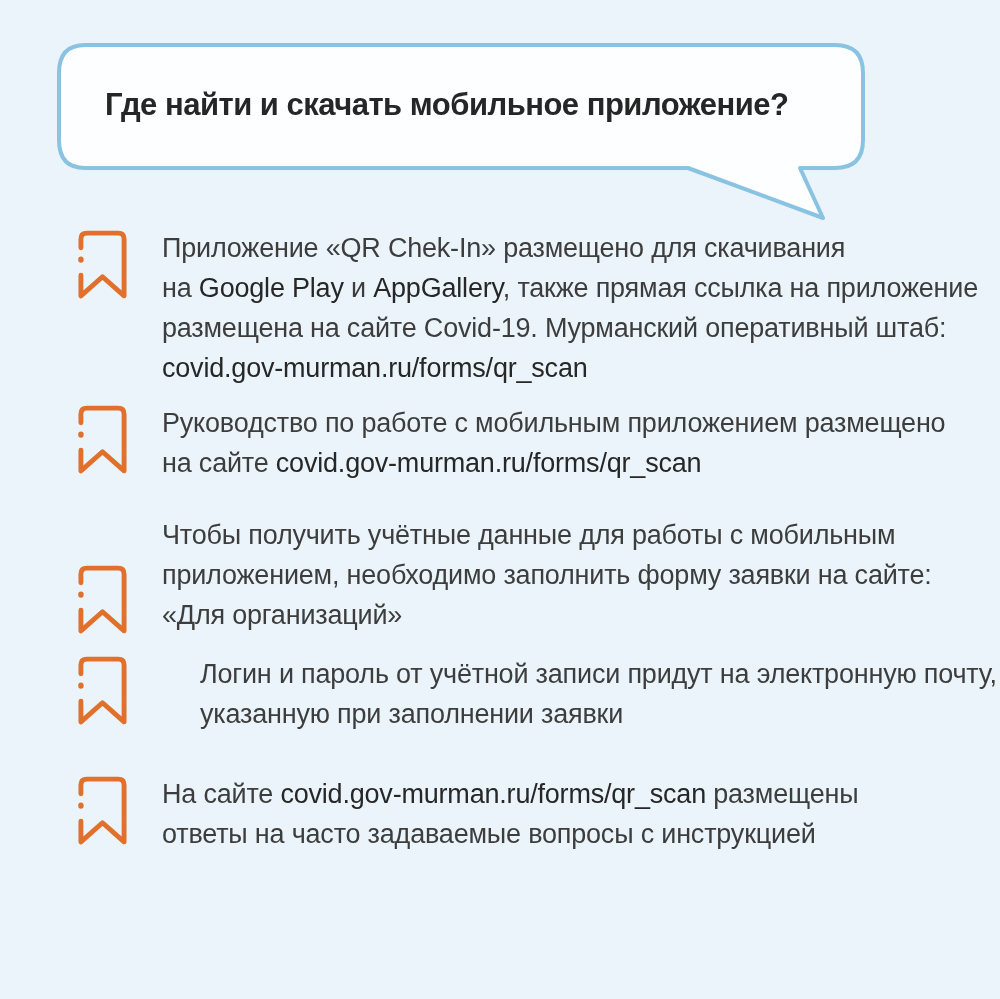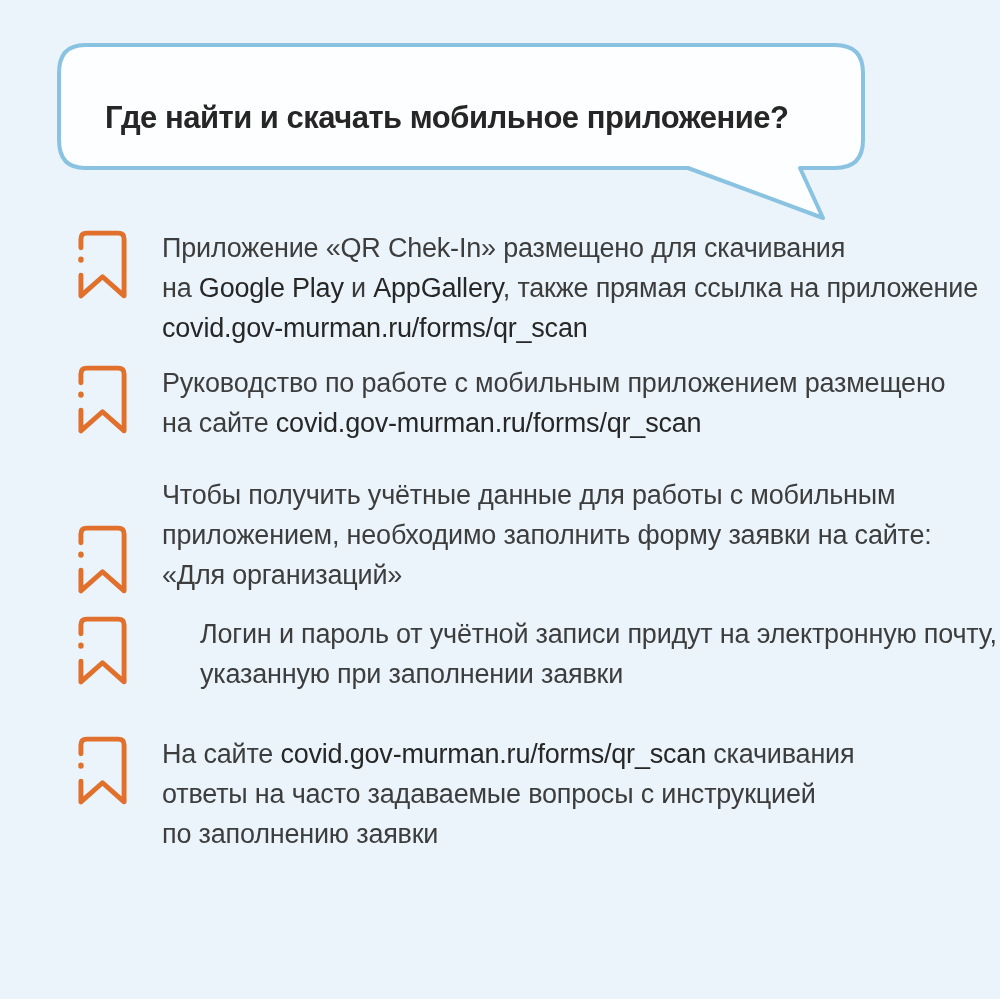--- a/index.html
+++ b/index.html
@@ -20,21 +20,21 @@
     overflow:hidden;
   }
   .bubble-wrap{
     position:absolute;
     left:55px; top:41px;
     width:812px; height:185px;
   }
   .bubble-wrap svg{position:absolute;left:0;top:0;}
   .bubble-title{
     position:absolute;
-    left:50px; top:13px;
+    left:50px; top:0;
     height:127px;
     display:flex;
     align-items:center;
     font-size:31px;
     font-weight:700;
     letter-spacing:-0.5px;
     color:#262626;
   }
   .info-list{
     position:absolute;
@@ -82,20 +82,21 @@
 
 <div class="info-list">
     <div class="item">
       <svg class="icon" width="51" height="71" viewBox="0 0 52 72">
     <path d="M4 19 V10 Q4 4 10 4 H42 Q48 4 48 10 V68 L26 48.5 L4 68 V47" fill="none" stroke="#e2702d" stroke-width="5" stroke-linecap="round" stroke-linejoin="round"></path>
     <path d="M4 30.5 V31.5" fill="none" stroke="#e2702d" stroke-width="5.5" stroke-linecap="round"></path>
   </svg>
       <div class="item-text">
         <div class="line"><span>Приложение «QR Chek-In» размещено для скачивания</span></div>
         <div class="line"><span>на </span><span class="b">Google Play</span><span> и </span><span class="b">AppGallery</span><span>, также прямая ссылка на приложение</span></div>
+        <div class="line"><span>размещена на сайте Covid-19. Мурманский оперативный штаб:</span></div>
         <div class="line"><span class="b">covid.gov-murman.ru/forms/qr_scan</span></div>
       </div>
     </div>
     <div class="item">
       <svg class="icon" width="51" height="71" viewBox="0 0 52 72">
     <path d="M4 19 V10 Q4 4 10 4 H42 Q48 4 48 10 V68 L26 48.5 L4 68 V47" fill="none" stroke="#e2702d" stroke-width="5" stroke-linecap="round" stroke-linejoin="round"></path>
     <path d="M4 30.5 V31.5" fill="none" stroke="#e2702d" stroke-width="5.5" stroke-linecap="round"></path>
   </svg>
       <div class="item-text">
         <div class="line"><span>Руководство по работе с мобильным приложением размещено</span></div>
@@ -122,18 +123,17 @@
         <div class="line"><span>Логин и пароль от учётной записи придут на электронную почту,</span></div>
         <div class="line"><span>указанную при заполнении заявки</span></div>
       </div>
     </div>
     <div class="item">
       <svg class="icon" width="51" height="71" viewBox="0 0 52 72">
     <path d="M4 19 V10 Q4 4 10 4 H42 Q48 4 48 10 V68 L26 48.5 L4 68 V47" fill="none" stroke="#e2702d" stroke-width="5" stroke-linecap="round" stroke-linejoin="round"></path>
     <path d="M4 30.5 V31.5" fill="none" stroke="#e2702d" stroke-width="5.5" stroke-linecap="round"></path>
   </svg>
       <div class="item-text">
-        <div class="line"><span>На сайте </span><span class="b">covid.gov-murman.ru/forms/qr_scan</span><span> скачивания</span></div>
+        <div class="line"><span>На сайте </span><span class="b">covid.gov-murman.ru/forms/qr_scan</span><span> размещены</span></div>
         <div class="line"><span>ответы на часто задаваемые вопросы с инструкцией</span></div>
-        <div class="line"><span>по заполнению заявки</span></div>
       </div>
     </div>
   </div>
 
 </body></html>

